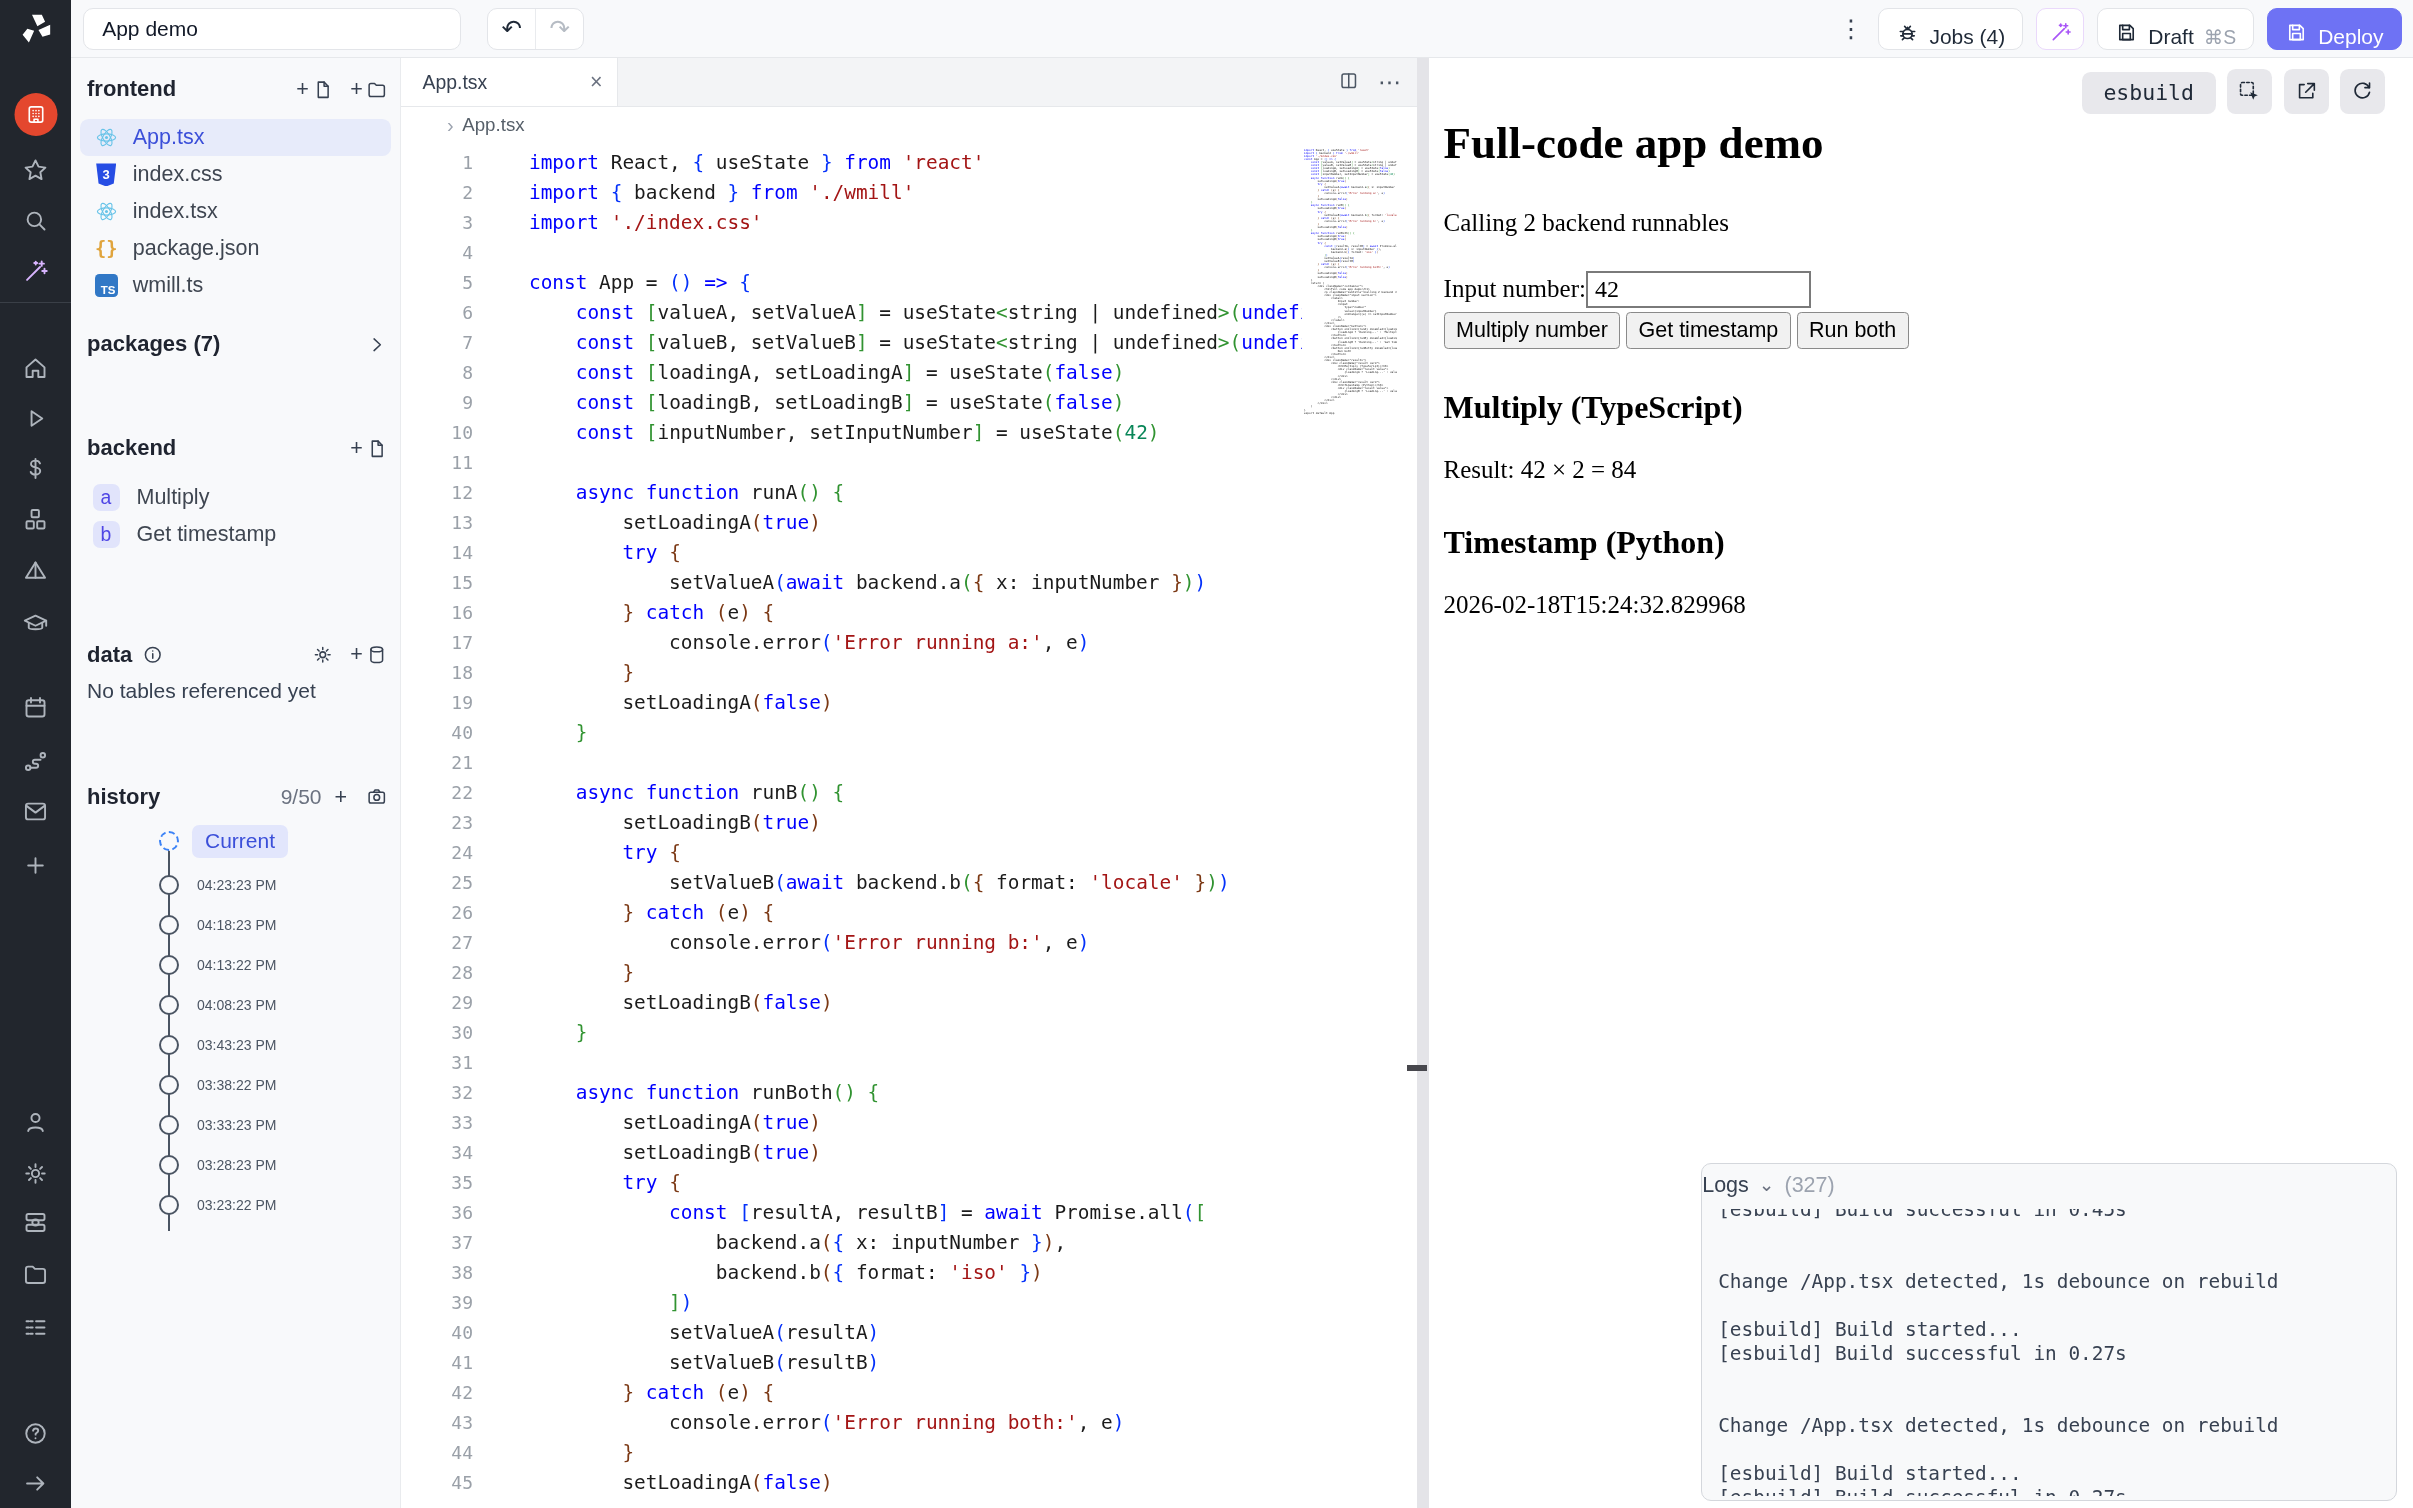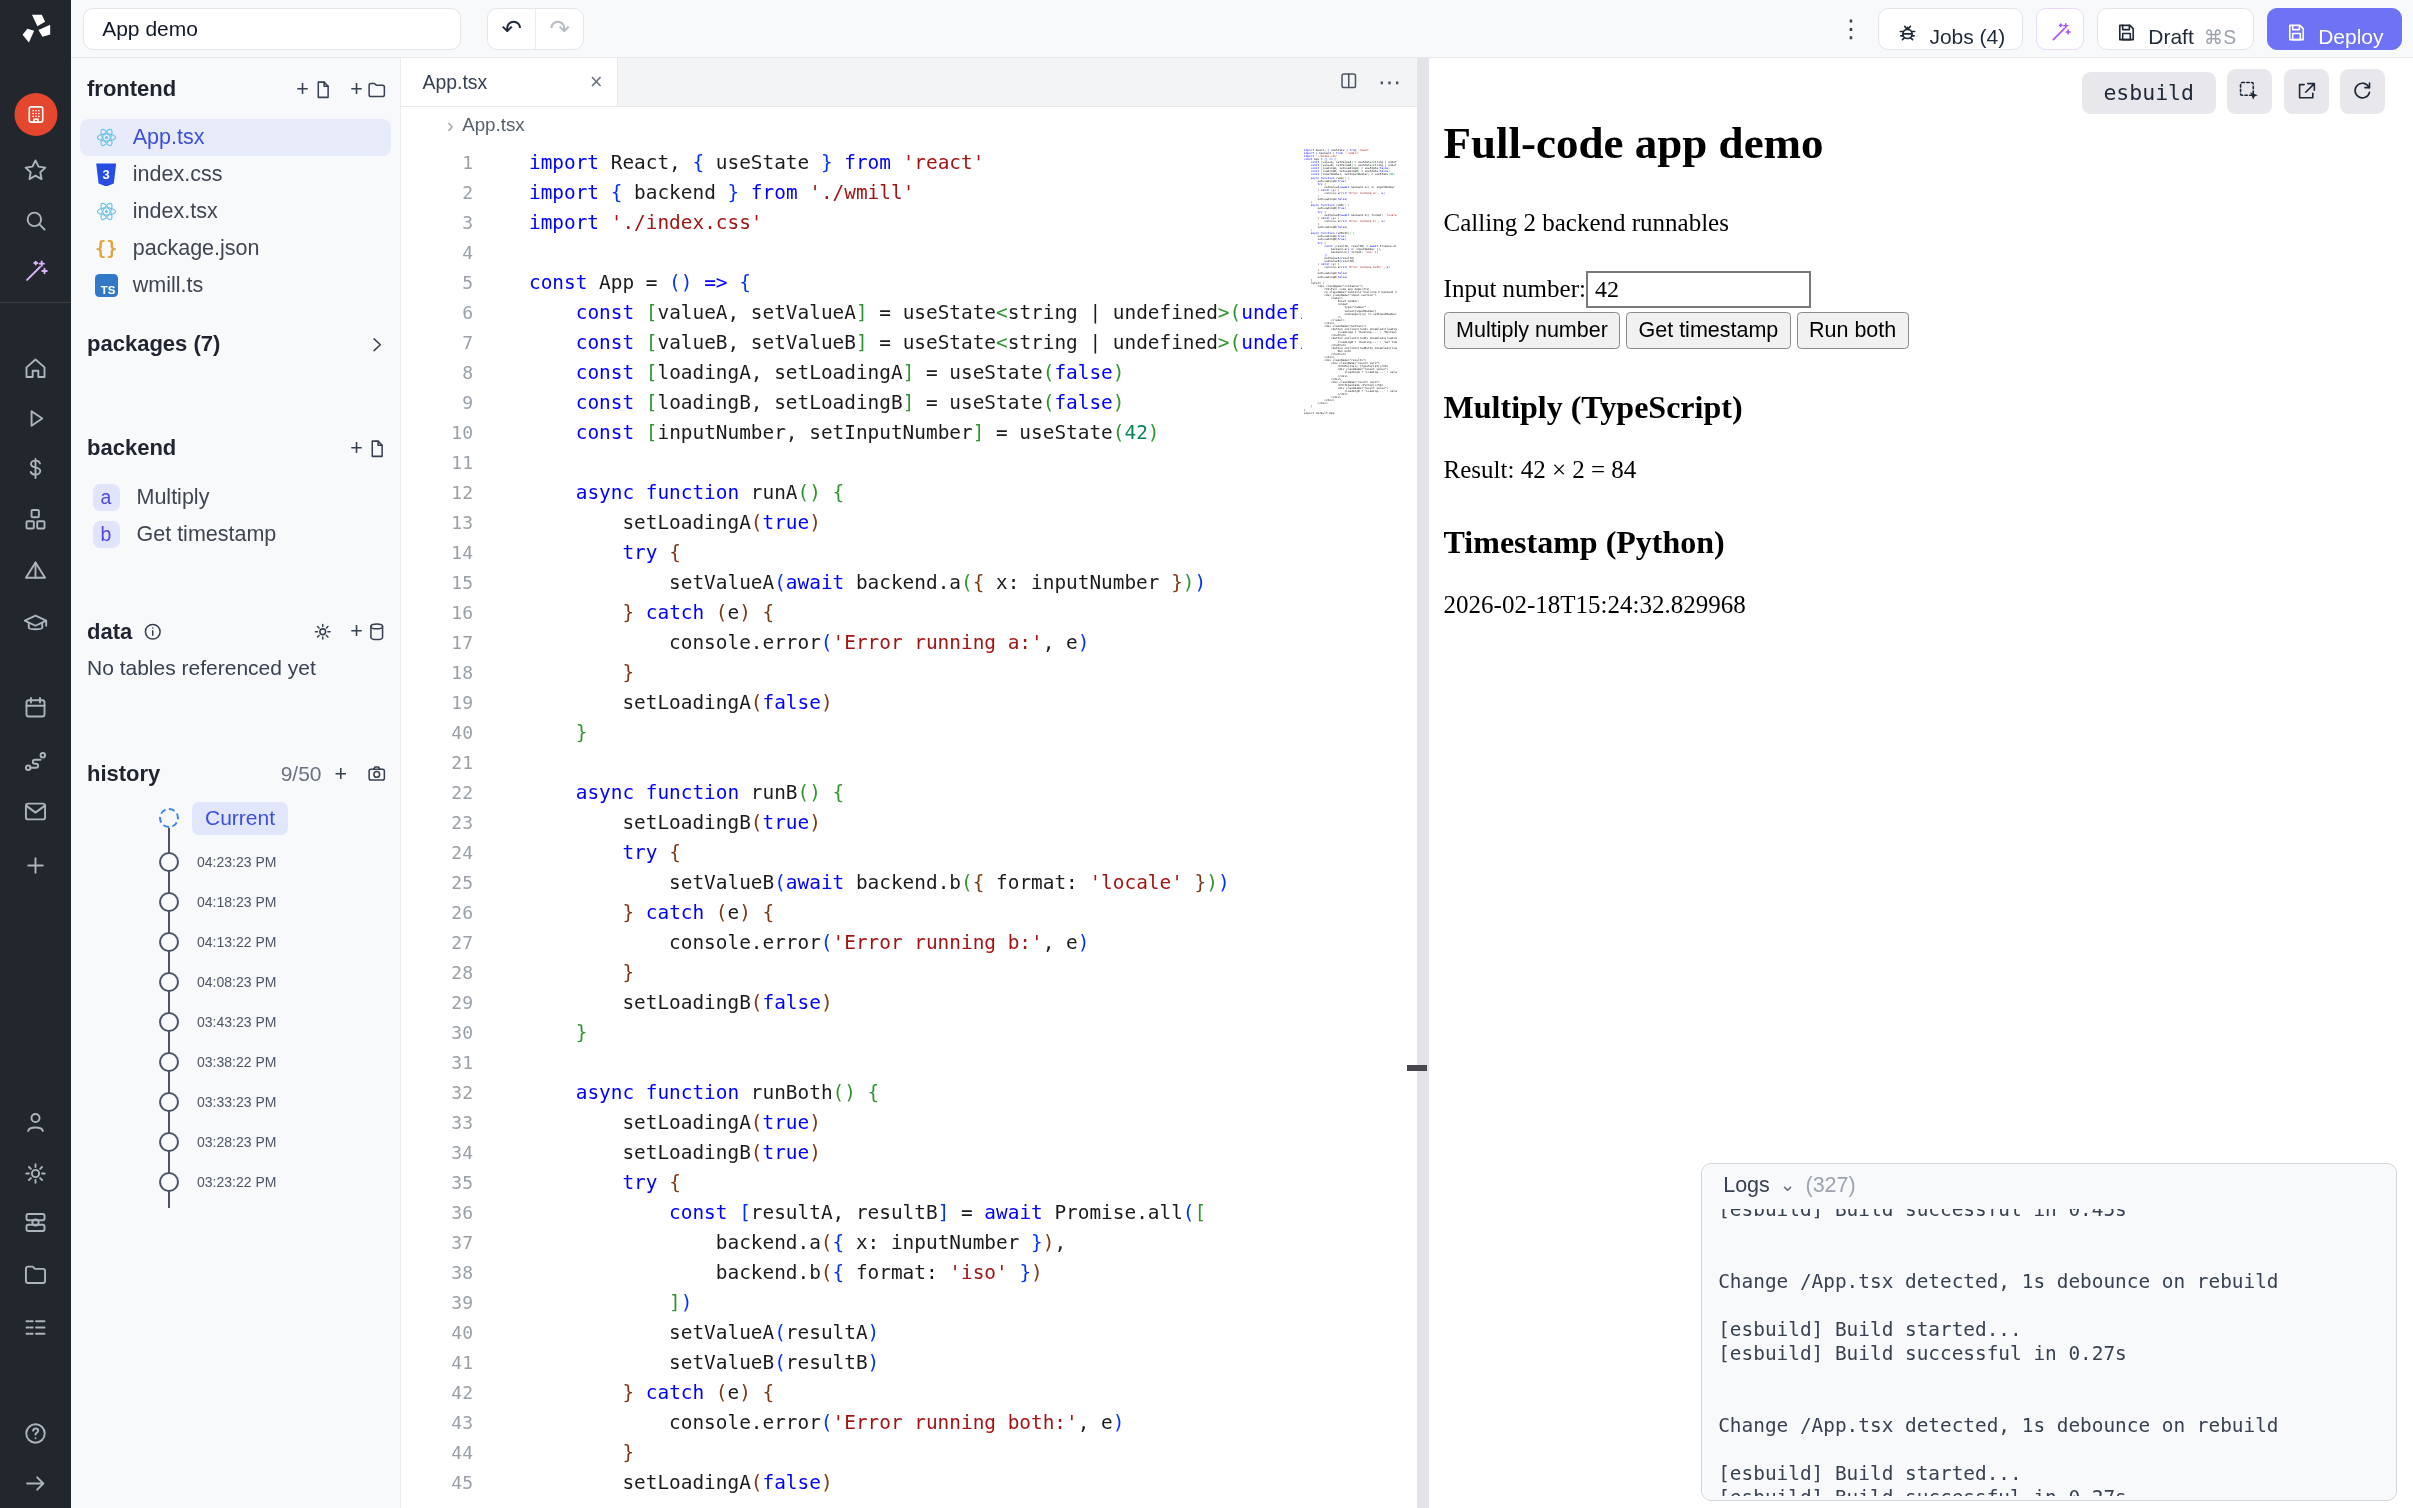--- a/index.html
+++ b/index.html
@@ -90,21 +90,21 @@
   .pv-title{font-size:45px;font-weight:bold;margin:30px 0 0;}
   .pv-sub{font-size:25px;margin:40px 0 0;}
   .pv-inputrow{margin-top:34px;display:flex;align-items:center;font-size:25px;}
   .pv-input{width:207px;height:30px;border:2.2px solid #7a7a7a;font-family:"Liberation Serif",serif;font-size:24px;padding:1.4px 7.2px;background:#fff;}
   .pv-buttons{margin-top:4.3px;display:flex;gap:5.7px;}
   .pv-buttons button{font-family:"Liberation Sans",sans-serif;font-size:21.5px;padding:5px 11.5px;background:#f1f1f1;border:1.4px solid #8a8a8a;border-radius:4.3px;color:#000;}
   .pv-h2{font-size:32px;font-weight:bold;margin:40px 0 0;}
   .pv-val{font-size:25px;margin:30px 0 0;}
   
   .logs{position:absolute;left:272px;top:1105px;width:694px;height:336px;background:#f8f9fa;border:1.4px solid #d4d7dc;border-radius:10px;overflow:hidden;}
-  .logs-head{position:absolute;top:8.6px;left:21px;display:flex;gap:10px;align-items:center;font-size:21.5px;color:#374151;z-index:2;}
+  .logs-head{position:absolute;top:8.6px;left:0;display:flex;gap:10px;align-items:center;font-size:21.5px;color:#374151;z-index:2;}
   .logs-head .lchev{color:#6b7280;font-size:18.7px;}
   .logs-head .lcount{color:#9ca3af;}
   .logs-body{position:absolute;top:45px;left:16px;right:11.5px;bottom:4.3px;overflow:hidden;}
   .logs-inner{margin-top:-11.5px;font-family:"DejaVu Sans Mono",monospace;font-size:19.4px;line-height:24px;color:#374151;white-space:pre;}
 </style>
 </head>
 <body>
 
 <div class="app">
 
@@ -372,21 +372,21 @@
             <div class="runrow">
               <span class="runbadge">a</span>
               <span>Multiply</span>
             </div>
             <div class="runrow">
               <span class="runbadge">b</span>
               <span>Get timestamp</span>
             </div>
           </div>
 
-        <div class="sec-head" style="margin-top:62px">
+        <div class="sec-head" style="margin-top:85px">
           <span>data</span>
           <span style="margin-left:10px;display:flex">
               <svg style="width:21.5px;height:21.5px;stroke:#374151;fill:none;stroke-width:1.7;stroke-linecap:round" viewBox="0 0 24 24">
                 <circle cx="12" cy="12" r="8.2"></circle>
                 <path d="M12 11v5M12 7.8h.01"></path>
               </svg>
             </span>
           <span class="hicons">
             <span class="hic">
                 <svg viewBox="0 0 24 24">

